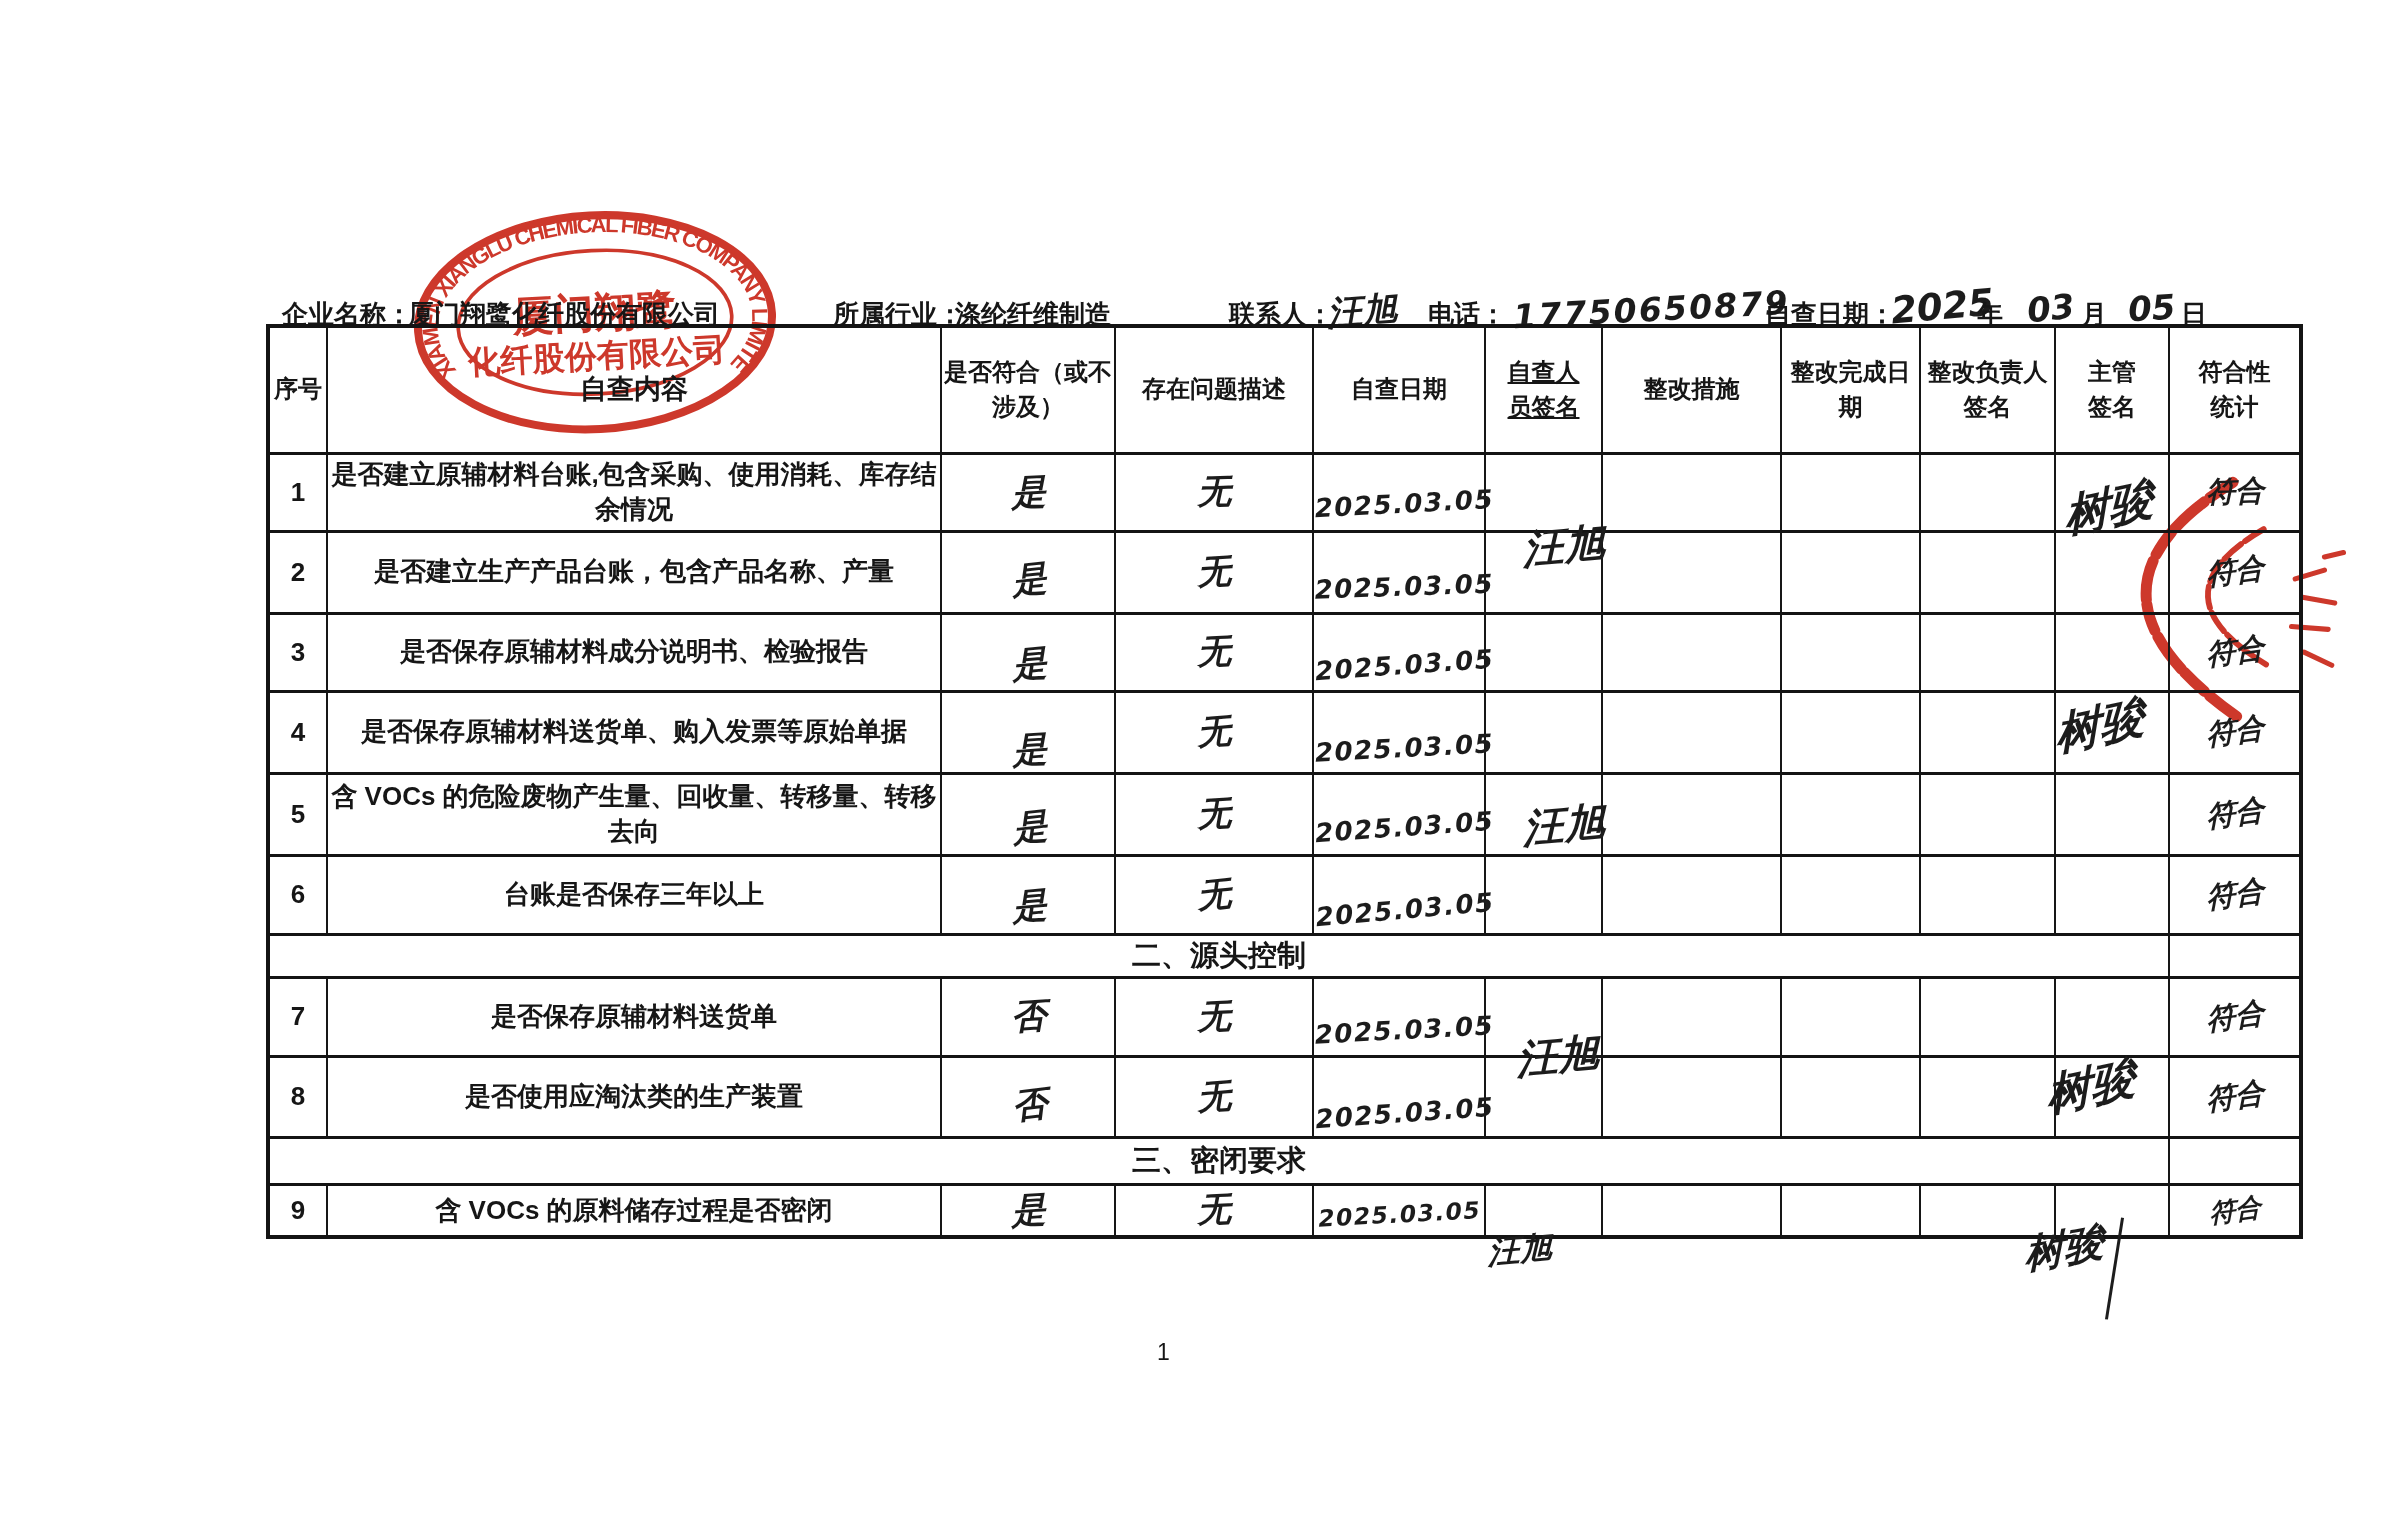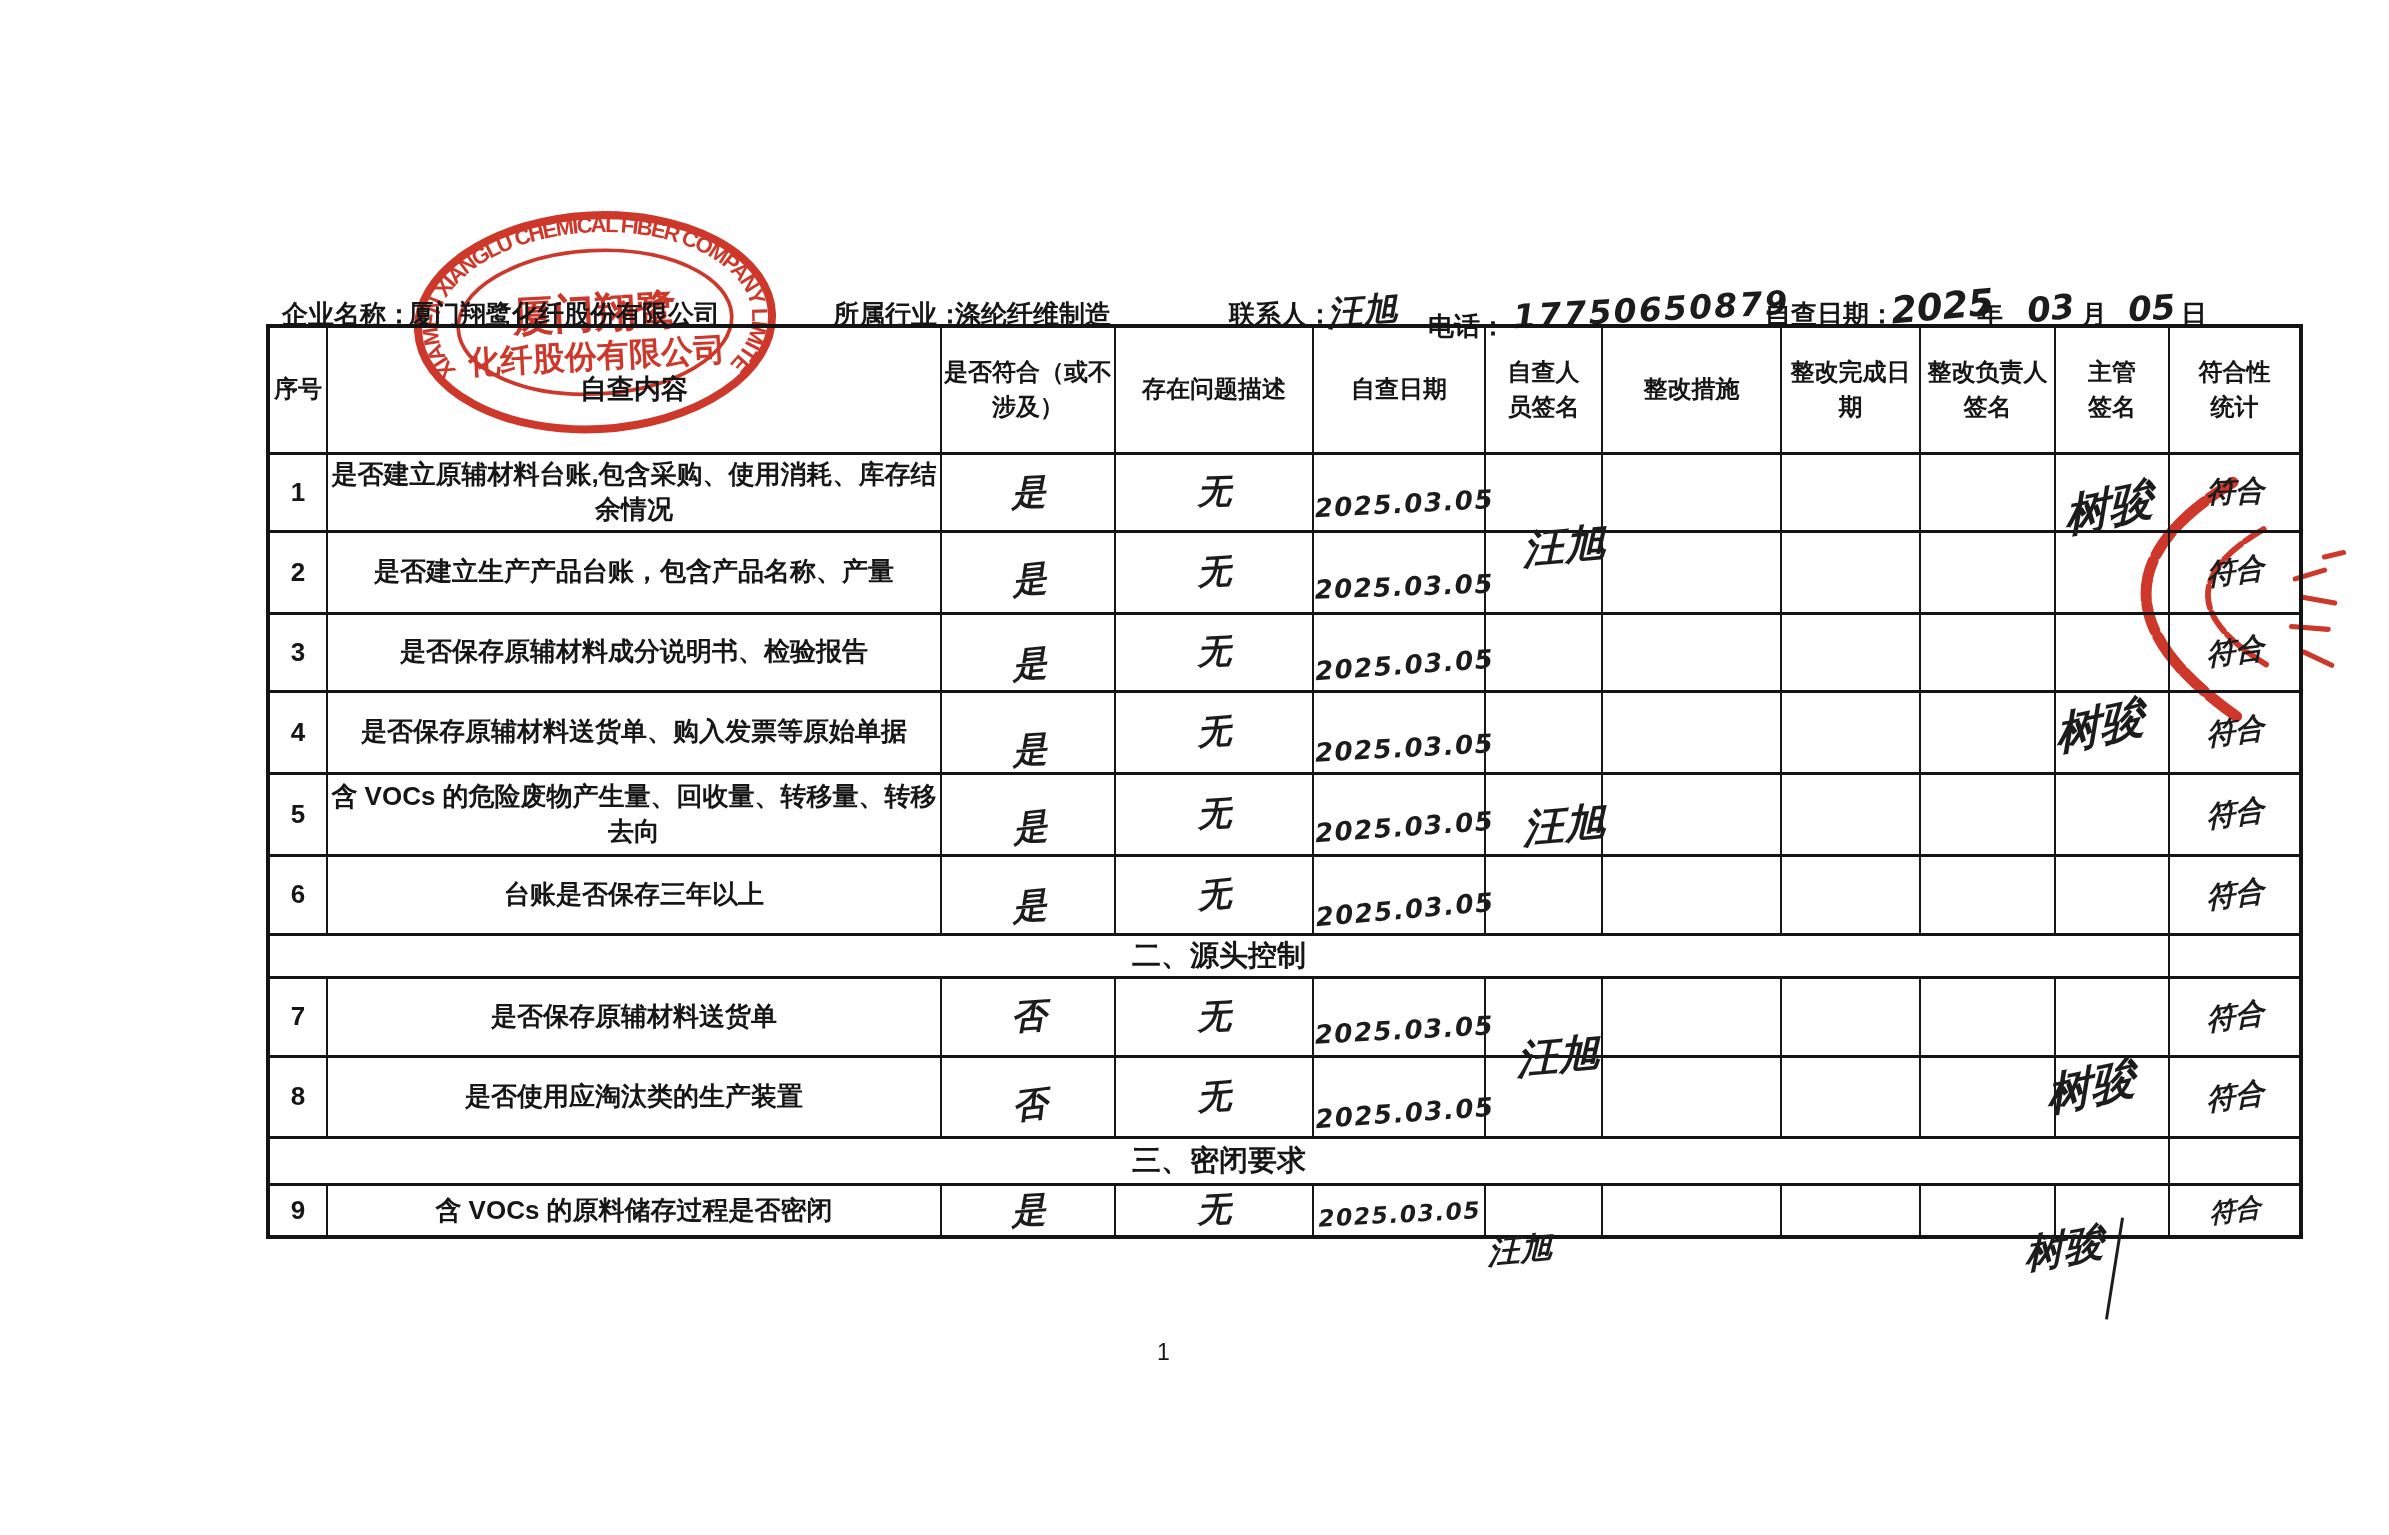--- a/index.html
+++ b/index.html
@@ -86,21 +86,21 @@
   </svg>
 
 
   <div class="info-line">
     <span class="lbl" style="left:282px;">企业名称：</span>
     <span class="lbl" style="left:408px;">厦门翔鹭化纤股份有限公司</span>
     <span class="lbl" style="left:833px;">所属行业：</span>
     <span class="lbl" style="left:955px;">涤纶纤维制造</span>
     <span class="lbl" style="left:1229px;">联系人：</span>
     <span class="hw" style="left:1327px;top:-2.9px;font-size:35px;transform:rotate(-4deg);">汪旭</span>
-    <span class="lbl" style="left:1428px;margin-top:12px;">电话：</span>
+    <span class="lbl" style="left:1428px;">电话：</span>
     <span class="hw" style="left:1513px;top:-1.5px;font-size:33px;letter-spacing:2.2px;transform:rotate(-3deg);">17750650879</span>
     <span class="lbl" style="left:1765px;">自查日期：</span>
     <span class="hw" style="left:1891px;top:-5.9px;font-size:37px;transform:rotate(-5deg);">2025</span>
     <span class="lbl" style="left:1977px;">年</span>
     <span class="hw" style="left:2027px;top:-2.9px;font-size:34px;transform:rotate(-6deg);">03</span>
     <span class="lbl" style="left:2081px;">月</span>
     <span class="hw" style="left:2128px;top:-2.9px;font-size:34px;transform:rotate(-4deg);">05</span>
     <span class="lbl" style="left:2181px;">日</span>
   </div>
 
@@ -118,21 +118,21 @@
         <col style="width:114px">
         <col style="width:132px">
     </colgroup>
     <tbody>
         <tr style="height:127px;">
       <th>序号</th>
       <th class="h-content">自查内容</th>
       <th>是否符合（或不涉及）</th>
       <th style="padding:0 22px;">存在问题描述</th>
       <th class="h-pad2">自查日期</th>
-      <th class="h-pad3" style="padding:0 20px;">自查人员签名</th>
+      <th class="h-pad3" style="padding:0 20px;text-decoration:underline;">自查人员签名</th>
       <th>整改措施</th>
       <th class="h-pad4">整改完成日期</th>
       <th class="h-pad3">整改负责人签名</th>
       <th style="padding:0 20.5px;">主管签名</th>
       <th style="padding:0 17.6px;">符合性统计</th>
     </tr>
 
 
     <tr style="height:78px;">
       <td class="no-cell">1</td>

